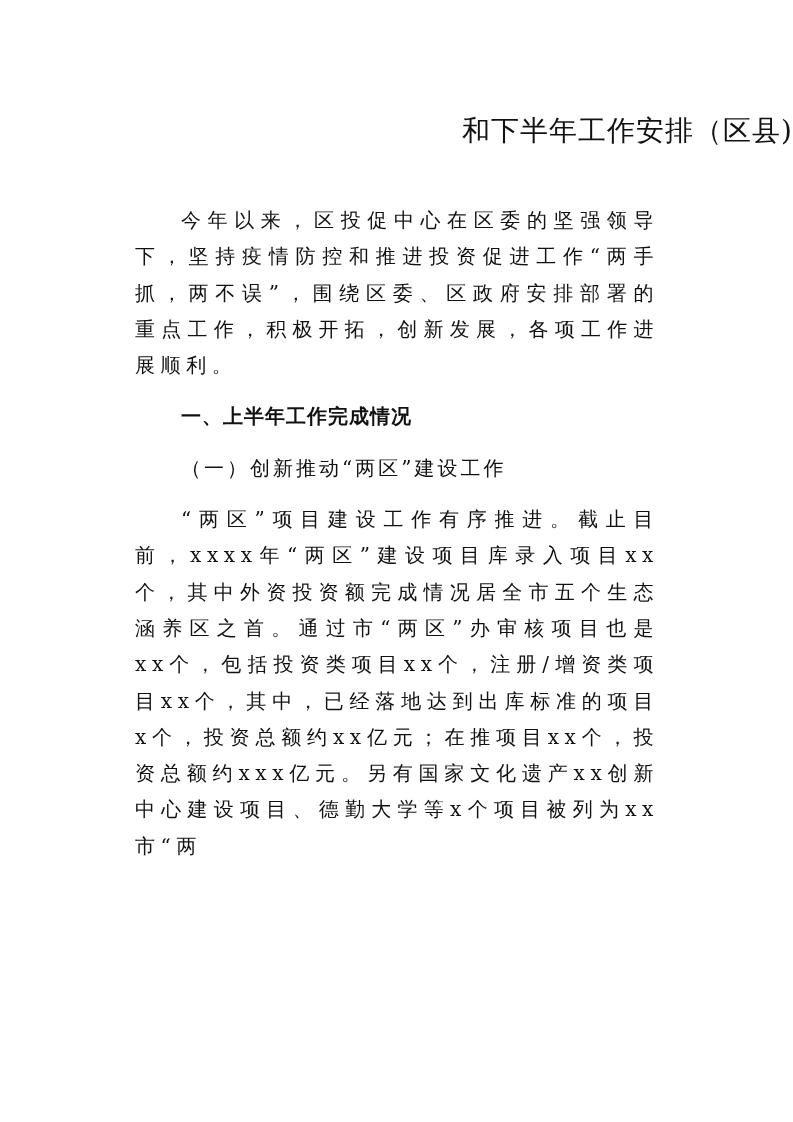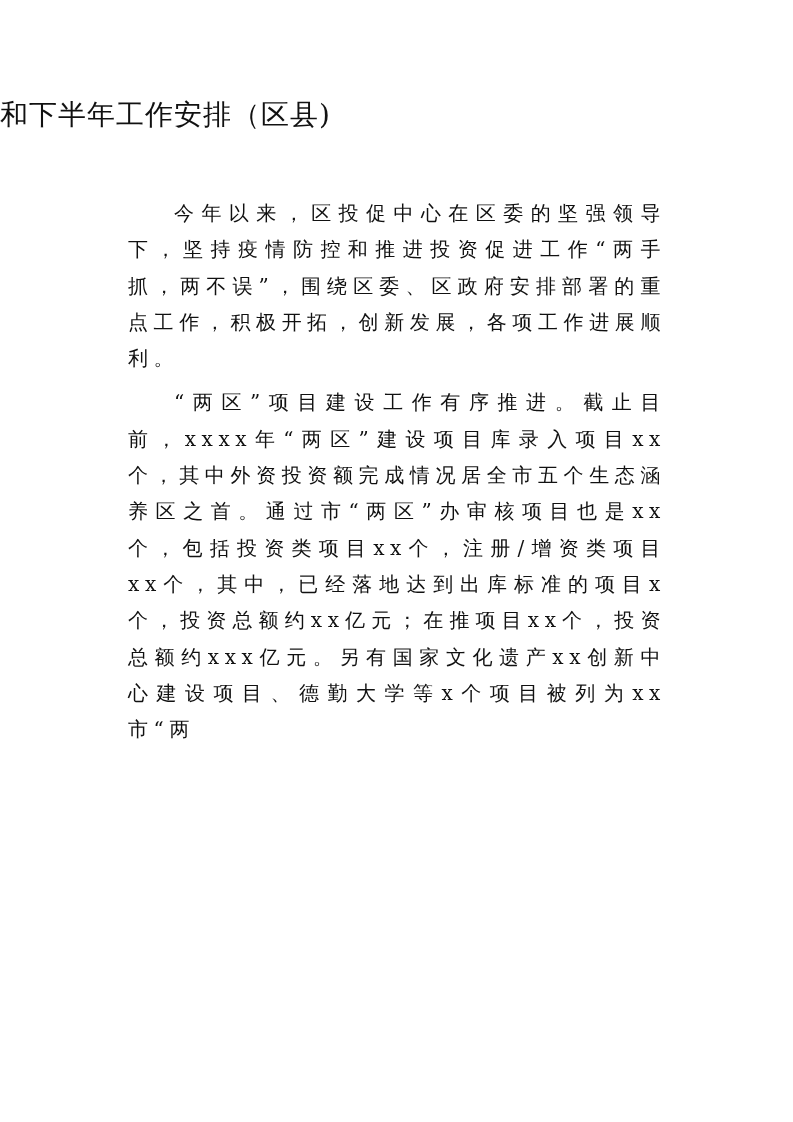--- a/index.html
+++ b/index.html
@@ -2,36 +2,38 @@
 <html><head>
 <meta charset="utf-8">
 <style>
   html, body { margin: 0; padding: 0; background: #ffffff; }
   body { width: 793px; height: 1122px; position: relative; overflow: hidden; }
   .page {
     position: absolute; left: 0; top: 0; width: 793px; height: 1122px; background: #fff;
     font-family: "DejaVu Serif", "Liberation Serif", serif; color: #111;
   }
   .title {
-    position: absolute; left: 0; top: 96px; width: 793px; text-align: left;
+    position: absolute; left: 0; top: 112px; width: 793px; text-align: right;
     font-size: 28px; letter-spacing: 1px; color: #111;
     font-family: "DejaVu Serif", "Liberation Serif", serif;
   }
   .body {
     position: absolute; left: 120px; top: 187px; width: 554px;
     font-size: 20px; line-height: 36.3px; letter-spacing: 5.6px;
     text-align: justify; text-align-last: left;
   }
-  .body p { margin: 8px; }
+  .body p { margin: 15px; }
   .indent { text-indent: 46px; }
   .h1 { font-family: "DejaVu Sans", "Liberation Sans", sans-serif; font-weight: bold; letter-spacing: 1px; font-size: 20px; text-indent: 46px; }
   .h2 { text-indent: 46px; letter-spacing: 3px; }
 </style>
 </head>
 <body>
 
 <div class="page">
   <div class="title">和下半年工作安排（区县)</div>
   <div class="body">
     <p class="indent">今年以来，区投促中心在区委的坚强领导下，坚持疫情防控和推进投资促进工作“两手抓，两不误”，围绕区委、区政府安排部署的重点工作，积极开拓，创新发展，各项工作进展顺利。</p>
+    <p class="h1">一、上半年工作完成情况</p>
+    <p class="h2">（一）创新推动“两区”建设工作</p>
     <p class="indent">“两区”项目建设工作有序推进。截止目前，xxxx年“两区”建设项目库录入项目xx个，其中外资投资额完成情况居全市五个生态涵养区之首。通过市“两区”办审核项目也是xx个，包括投资类项目xx个，注册/增资类项目xx个，其中，已经落地达到出库标准的项目x个，投资总额约xx亿元；在推项目xx个，投资总额约xxx亿元。另有国家文化遗产xx创新中心建设项目、德勤大学等x个项目被列为xx市“两</p>
   </div>
 </div>
 
 </body></html>

